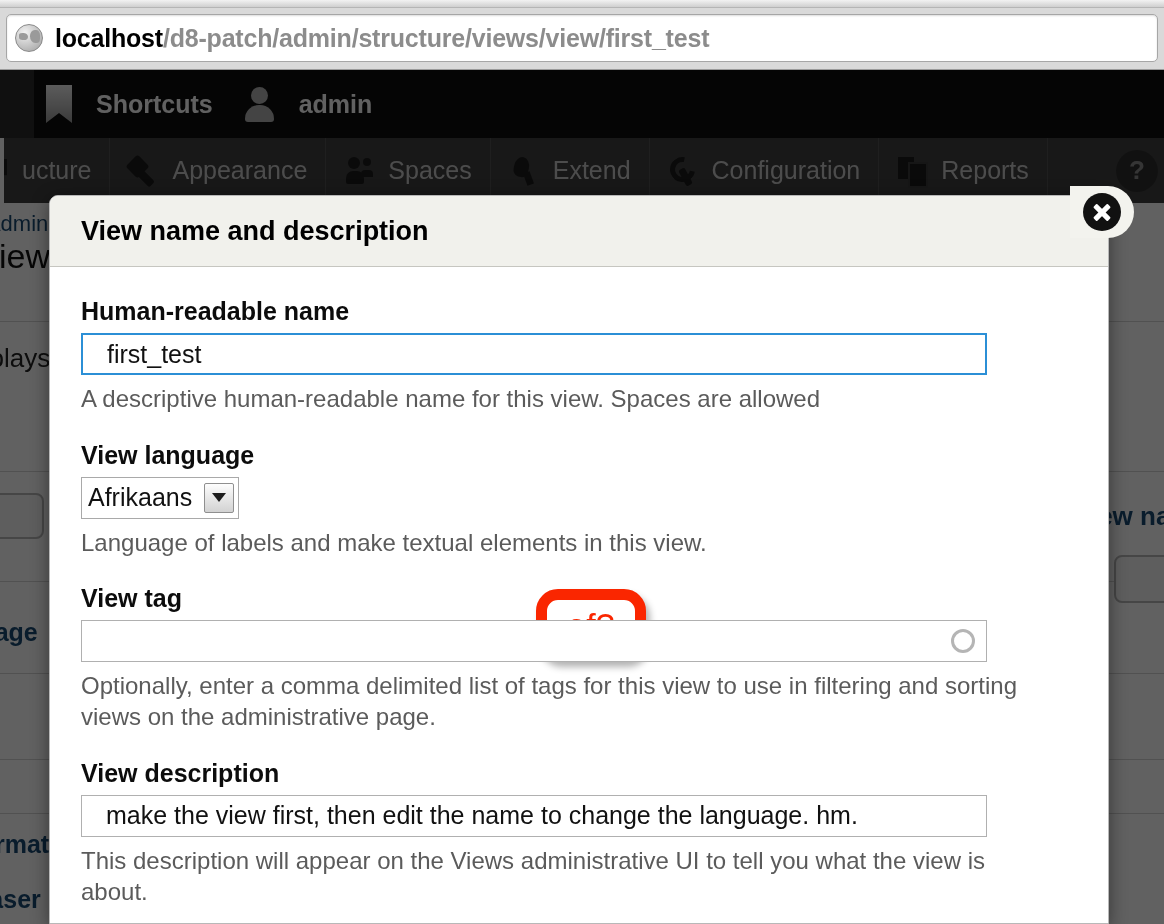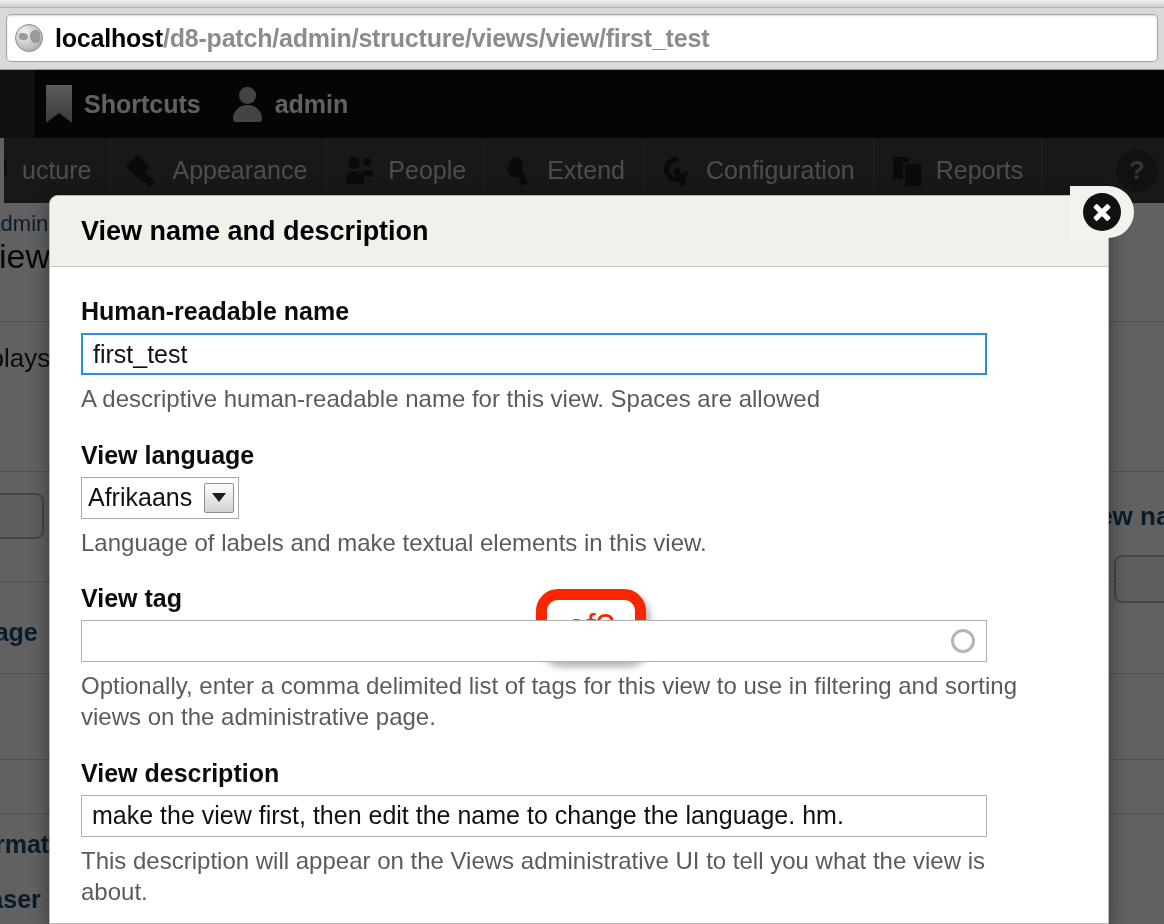--- a/index.html
+++ b/index.html
@@ -107,21 +107,21 @@
     position: absolute;
     left: 46px; top: 0;
     height: 68px;
     display: flex;
     align-items: center;
     gap: 30px;
   }
   .tb-item {
     display: flex;
     align-items: center;
-    gap: 12px;
+    gap: 24px;
     color: #ffffff;
     font-size: 25px;
     font-weight: bold;
   }
   .bookmark-icon {
     width: 26px; height: 38px;
     background: linear-gradient(#f0f0f0, #9b9b9b);
     clip-path: polygon(0 0, 100% 0, 100% 100%, 50% 74%, 0 100%);
   }
   .person-icon {
@@ -381,21 +381,21 @@
     color: #0c0c0c;
     margin-bottom: 7px;
     display: block;
   }
   .text-input {
     width: 906px;
     height: 42px;
     font-family: "Liberation Sans", sans-serif;
     font-size: 25px;
     color: #111;
-    padding: 2px 10px;
+    padding: 2px 24px;
     border: 1px solid #b0b0b0;
     background: #ffffff;
     outline: none;
   }
   .text-input.focused {
     border: 2px solid #2b8fd6;
   }
   .input-wrap { position: relative; width: 906px; }
   .throbber {
     position: absolute;
@@ -492,21 +492,21 @@
       <div class="nav-tab clipped">
         <span class="nav-ico ico-structure"></span>
         <span>ucture</span>
       </div>
       <div class="nav-tab">
         <span class="nav-ico ico-appearance"></span>
         <span>Appearance</span>
       </div>
       <div class="nav-tab">
         <span class="nav-ico ico-people"></span>
-        <span>People</span>
+        <span>Spaces</span>
       </div>
       <div class="nav-tab">
         <span class="nav-ico ico-extend"></span>
         <span>Extend</span>
       </div>
       <div class="nav-tab">
         <span class="nav-ico ico-config"></span>
         <span>Configuration</span>
       </div>
       <div class="nav-tab">

